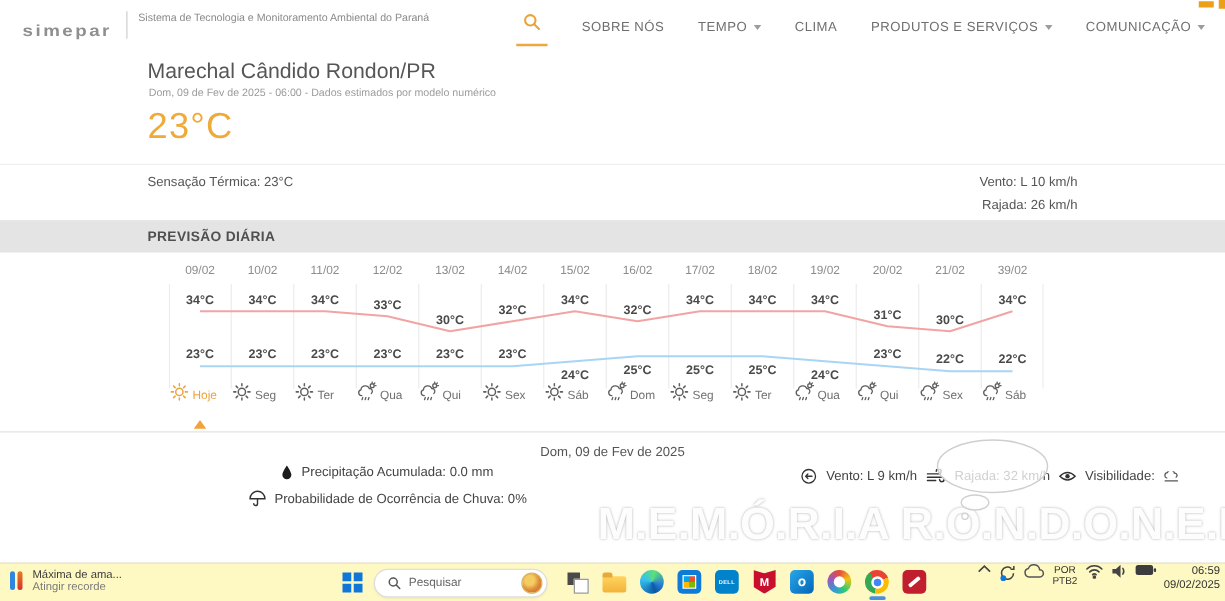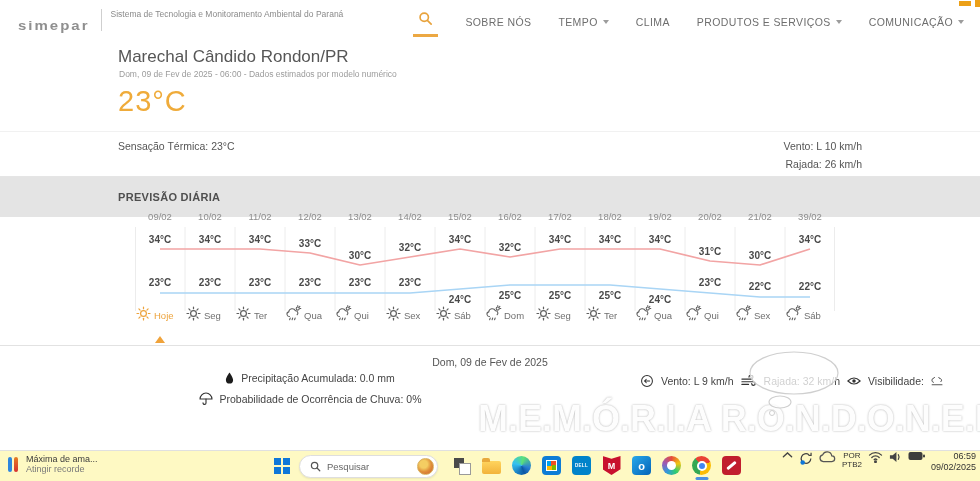--- a/index.html
+++ b/index.html
@@ -27,21 +27,21 @@
   .loc-title{position:absolute;left:118px;top:47px;font-size:17px;color:#565656}
   .loc-sub{position:absolute;left:119px;top:69px;font-size:8.5px;color:#9b9b9b}
   .big-temp{position:absolute;left:118px;top:85px;font-size:29px;color:#efab3a;letter-spacing:1px}
   .sun-widget{position:absolute;right:116px;top:84px;width:82px;height:40px}
 
   .cond{position:absolute;left:0;right:0;top:131px;height:46px;border-top:1px solid #f1f1f1;border-bottom:1px solid #e5e5e5;box-shadow:0 2px 3px rgba(0,0,0,.05);background:#fff}
   .cond-left{position:absolute;left:118px;top:5px;font-size:10.5px;color:#555;line-height:18px}
   .cond-right{position:absolute;right:118px;top:5px;font-size:10.5px;color:#555;line-height:18px;text-align:right}
 
   
-  .band{position:absolute;left:0;right:0;top:177px;height:40px;background:#e4e4e4;display:flex;align-items:center}
+  .band{position:absolute;left:0;right:0;top:177px;height:25px;background:#e4e4e4;display:flex;align-items:center}
   .band-title{margin-left:118px;font-size:11px;font-weight:bold;color:#4f4f4f;letter-spacing:.3px}
   .fc{position:absolute;left:135px;top:205px;width:700px;height:140px}
   .dates-row{position:absolute;top:6px;left:0;width:700px;display:flex}
   .date-cell{flex:1;text-align:center;font-size:9.5px;color:#8c8c8c}
   #chart-holder{position:absolute;top:22px;left:0;width:700px;height:86px}
   .days-row{position:absolute;top:100px;left:0;width:700px;display:flex}
   .day-cell{flex:1;display:flex;flex-direction:row;align-items:center;gap:2px;cursor:pointer}
   .day-label{font-size:9.5px;color:#6f6f6f}
   .day-cell.today .day-label{color:#eda33c}
   .today-marker{position:absolute;top:131px;left:20px;width:0;height:0;border-left:5px solid transparent;border-right:5px solid transparent;border-bottom:7px solid #f0a33a}

